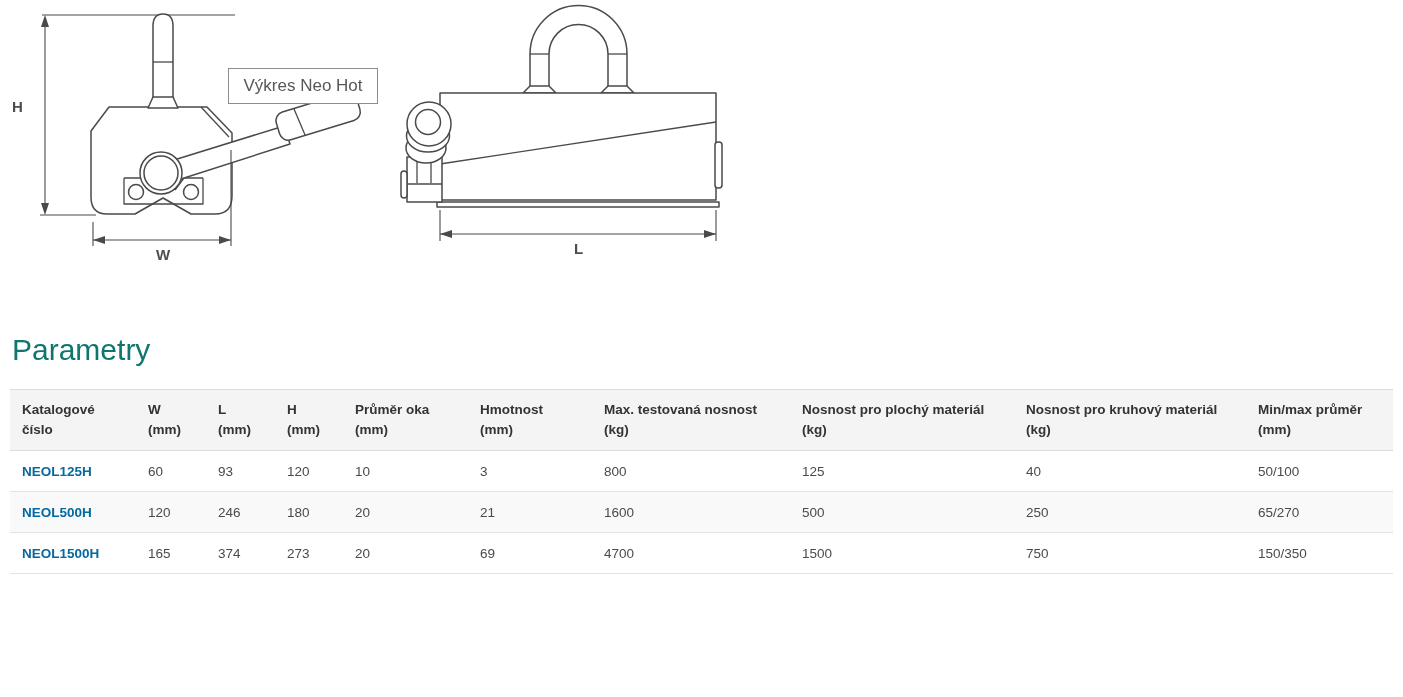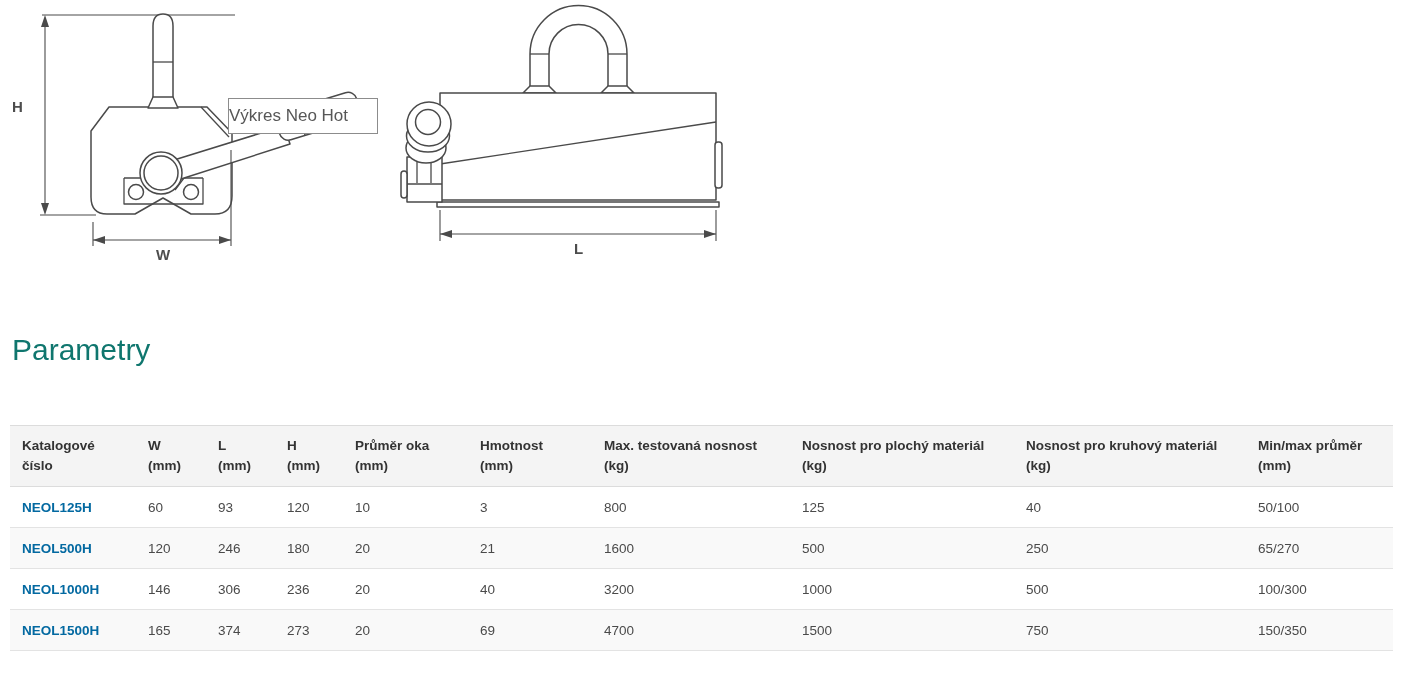--- a/index.html
+++ b/index.html
@@ -9,35 +9,35 @@
   }
   
   .drawing-area{position:absolute;left:0;top:0;width:760px;height:300px;}
   .drawing-area svg{display:block;}
   .outline{fill:#ffffff;stroke:#4a4a4a;stroke-width:1.5;stroke-linejoin:round;}
   .detail{fill:none;stroke:#4a4a4a;stroke-width:1.3;stroke-linejoin:round;}
   .dim{fill:none;stroke:#4a4a4a;stroke-width:1.1;}
   .dim-arrow{fill:#4a4a4a;stroke:none;}
   .dim-label{font-family:"Liberation Sans",sans-serif;font-size:15px;font-weight:bold;fill:#4d4d4d;}
   .tooltip-box{
-    position:absolute;left:228px;top:98px;width:148px;height:34px;
+    position:absolute;left:228px;top:68px;width:148px;height:34px;
     background:#ffffff;border:1px solid #8c8c8c;
-    display:flex;align-items:center;
+    display:flex;align-items:center;justify-content:center;
     font-size:17px;color:#575757;white-space:nowrap;
   }
   
   .section-title{
     position:absolute;left:12px;top:333px;margin:0;
     font-size:30px;font-weight:400;color:#0f766e;
   }
   
   .table-wrap{position:absolute;left:10px;top:389px;width:1383px;}
   table.spec{
     border-collapse:collapse;table-layout:fixed;width:1383px;
-    font-size:13.5px;color:#4a4a4a;margin-top:36px;
+    font-size:13.5px;color:#4a4a4a;
   }
   table.spec thead th{
     background:#f4f4f4;
     border-top:1px solid #dcdcdc;border-bottom:1px solid #dcdcdc;
     text-align:left;font-weight:bold;color:#333333;
     padding:10px 8px 10px 12px;line-height:20px;vertical-align:middle;
   }
   table.spec thead th div{white-space:nowrap;}
   table.spec tbody td{
     padding:0 8px 0 12px;height:40px;
@@ -219,32 +219,20 @@
           <td>246</td>
           <td>180</td>
           <td>20</td>
           <td>21</td>
           <td>1600</td>
           <td>500</td>
           <td>250</td>
           <td>65/270</td>
         </tr>
         <tr>
-          <td>NEOL1000H</td>
-          <td>146</td>
-          <td>306</td>
-          <td>236</td>
-          <td>20</td>
-          <td>40</td>
-          <td>3200</td>
-          <td>1000</td>
-          <td>500</td>
-          <td>100/300</td>
-        </tr>
-        <tr>
           <td>NEOL1500H</td>
           <td>165</td>
           <td>374</td>
           <td>273</td>
           <td>20</td>
           <td>69</td>
           <td>4700</td>
           <td>1500</td>
           <td>750</td>
           <td>150/350</td>

